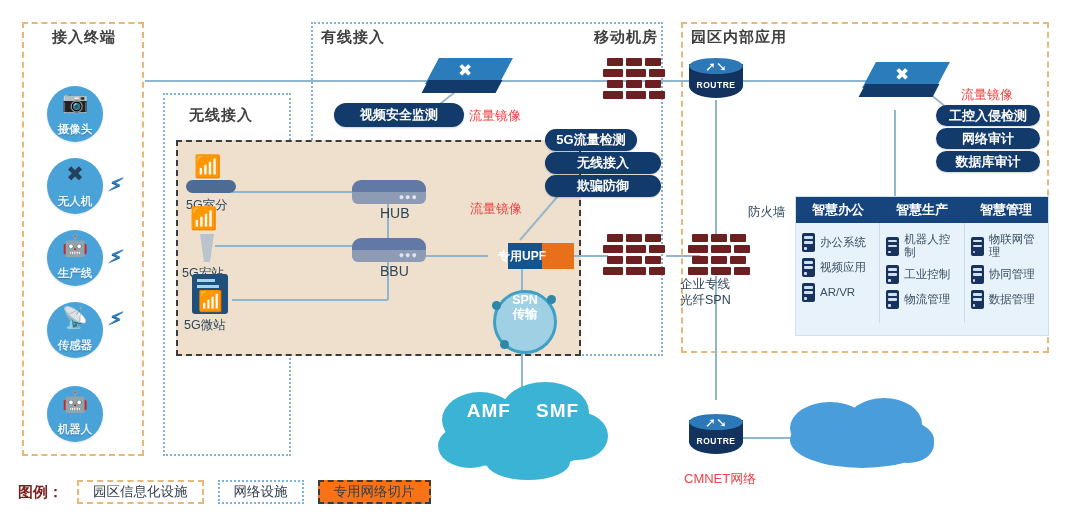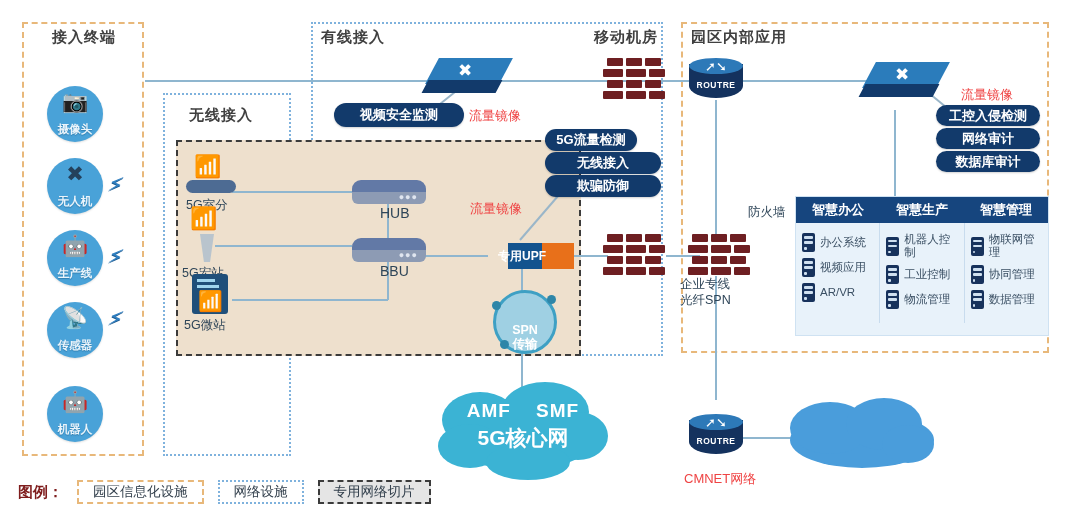--- a/index.html
+++ b/index.html
@@ -78,21 +78,21 @@
   .upf{position:absolute;width:66px;height:26px;display:flex;}
   .upf .l{flex:0 0 34px;background:#13538e;}
   .upf .r{flex:1;background:#e8701a;}
   .upf .t{position:absolute;left:0;top:0;width:66px;height:26px;
           display:flex;align-items:center;justify-content:center;
           color:#fff;font-size:12px;font-weight:bold;}
 
   
   .spn{position:absolute;width:58px;height:58px;border-radius:50%;
        background:#9fd0e3;border:3px solid #3ea0c4;
-       display:flex;align-items:flex-end;justify-content:center;}
+       display:flex;align-items:flex-start;justify-content:center;}
   .spn span{color:#fff;font-size:12.5px;font-weight:bold;text-align:center;
             line-height:14px;}
   .spn .knob{position:absolute;width:9px;height:9px;border-radius:50%;
              background:#2e86a8;}
 
   
   .apppanel{position:absolute;background:#e8f2fa;border:1px solid #cfe2f2;}
   .apphead{display:flex;background:#16457e;}
   .apphead div{flex:1;text-align:center;color:#fff;font-size:13px;
                font-weight:bold;padding:4px 0;}
@@ -110,21 +110,21 @@
   .appname{color:#3a4f63;font-size:11.5px;line-height:13px;}
 
   
   .legend{position:absolute;left:18px;top:476px;width:560px;height:32px;
           display:flex;align-items:center;gap:14px;}
   .legend-title{color:#7f1d1d;font-size:15px;font-weight:bold;}
   .lg{box-sizing:border-box;height:24px;display:flex;align-items:center;
       justify-content:center;font-size:13.5px;color:#33404d;padding:0 14px;}
   .lg1{border:2px dashed #e8b87a;}
   .lg2{border:2px dotted #7fb2dd;}
-  .lg3{border:2px dashed #3b3b3b;background:#e5e5e5;}
+  .lg3{border:2px dashed #3b3b3b;background:#f97316;}
 
   
   .bolt{position:absolute;color:#2f7fc1;font-size:22px;
         transform:rotate(12deg);text-shadow:0 1px 0 #1d5a8f;}
 </style>
 </head>
 <body>
 
 <div id="stage">
 
@@ -445,21 +445,20 @@
       <ellipse cx="908" cy="444" rx="26" ry="19"></ellipse>
     </g>
   </svg>
 
   <div class="cloud" style="left:452px;top:400px;width:142px;">
     <div class="cl-t" style="font-size:19px;font-weight:bold;letter-spacing:1px;">
       <span>AMF</span>
       &nbsp;&nbsp;
       <span>SMF</span>
     </div>
-    <div class="cl-t" style="font-size:21px;font-weight:bold;margin-top:2px;">5G核心网</div>
   </div>
 
   <div class="rt" style="left:689px;top:414px;">
     <div class="body"></div>
     <div class="cap"></div>
     <div class="arr">➚➘</div>
     <div class="txt">ROUTRE</div>
   </div>
   <div class="cap" style="left:684px;top:470px;font-size:13px;">CMNET网络</div>
 

